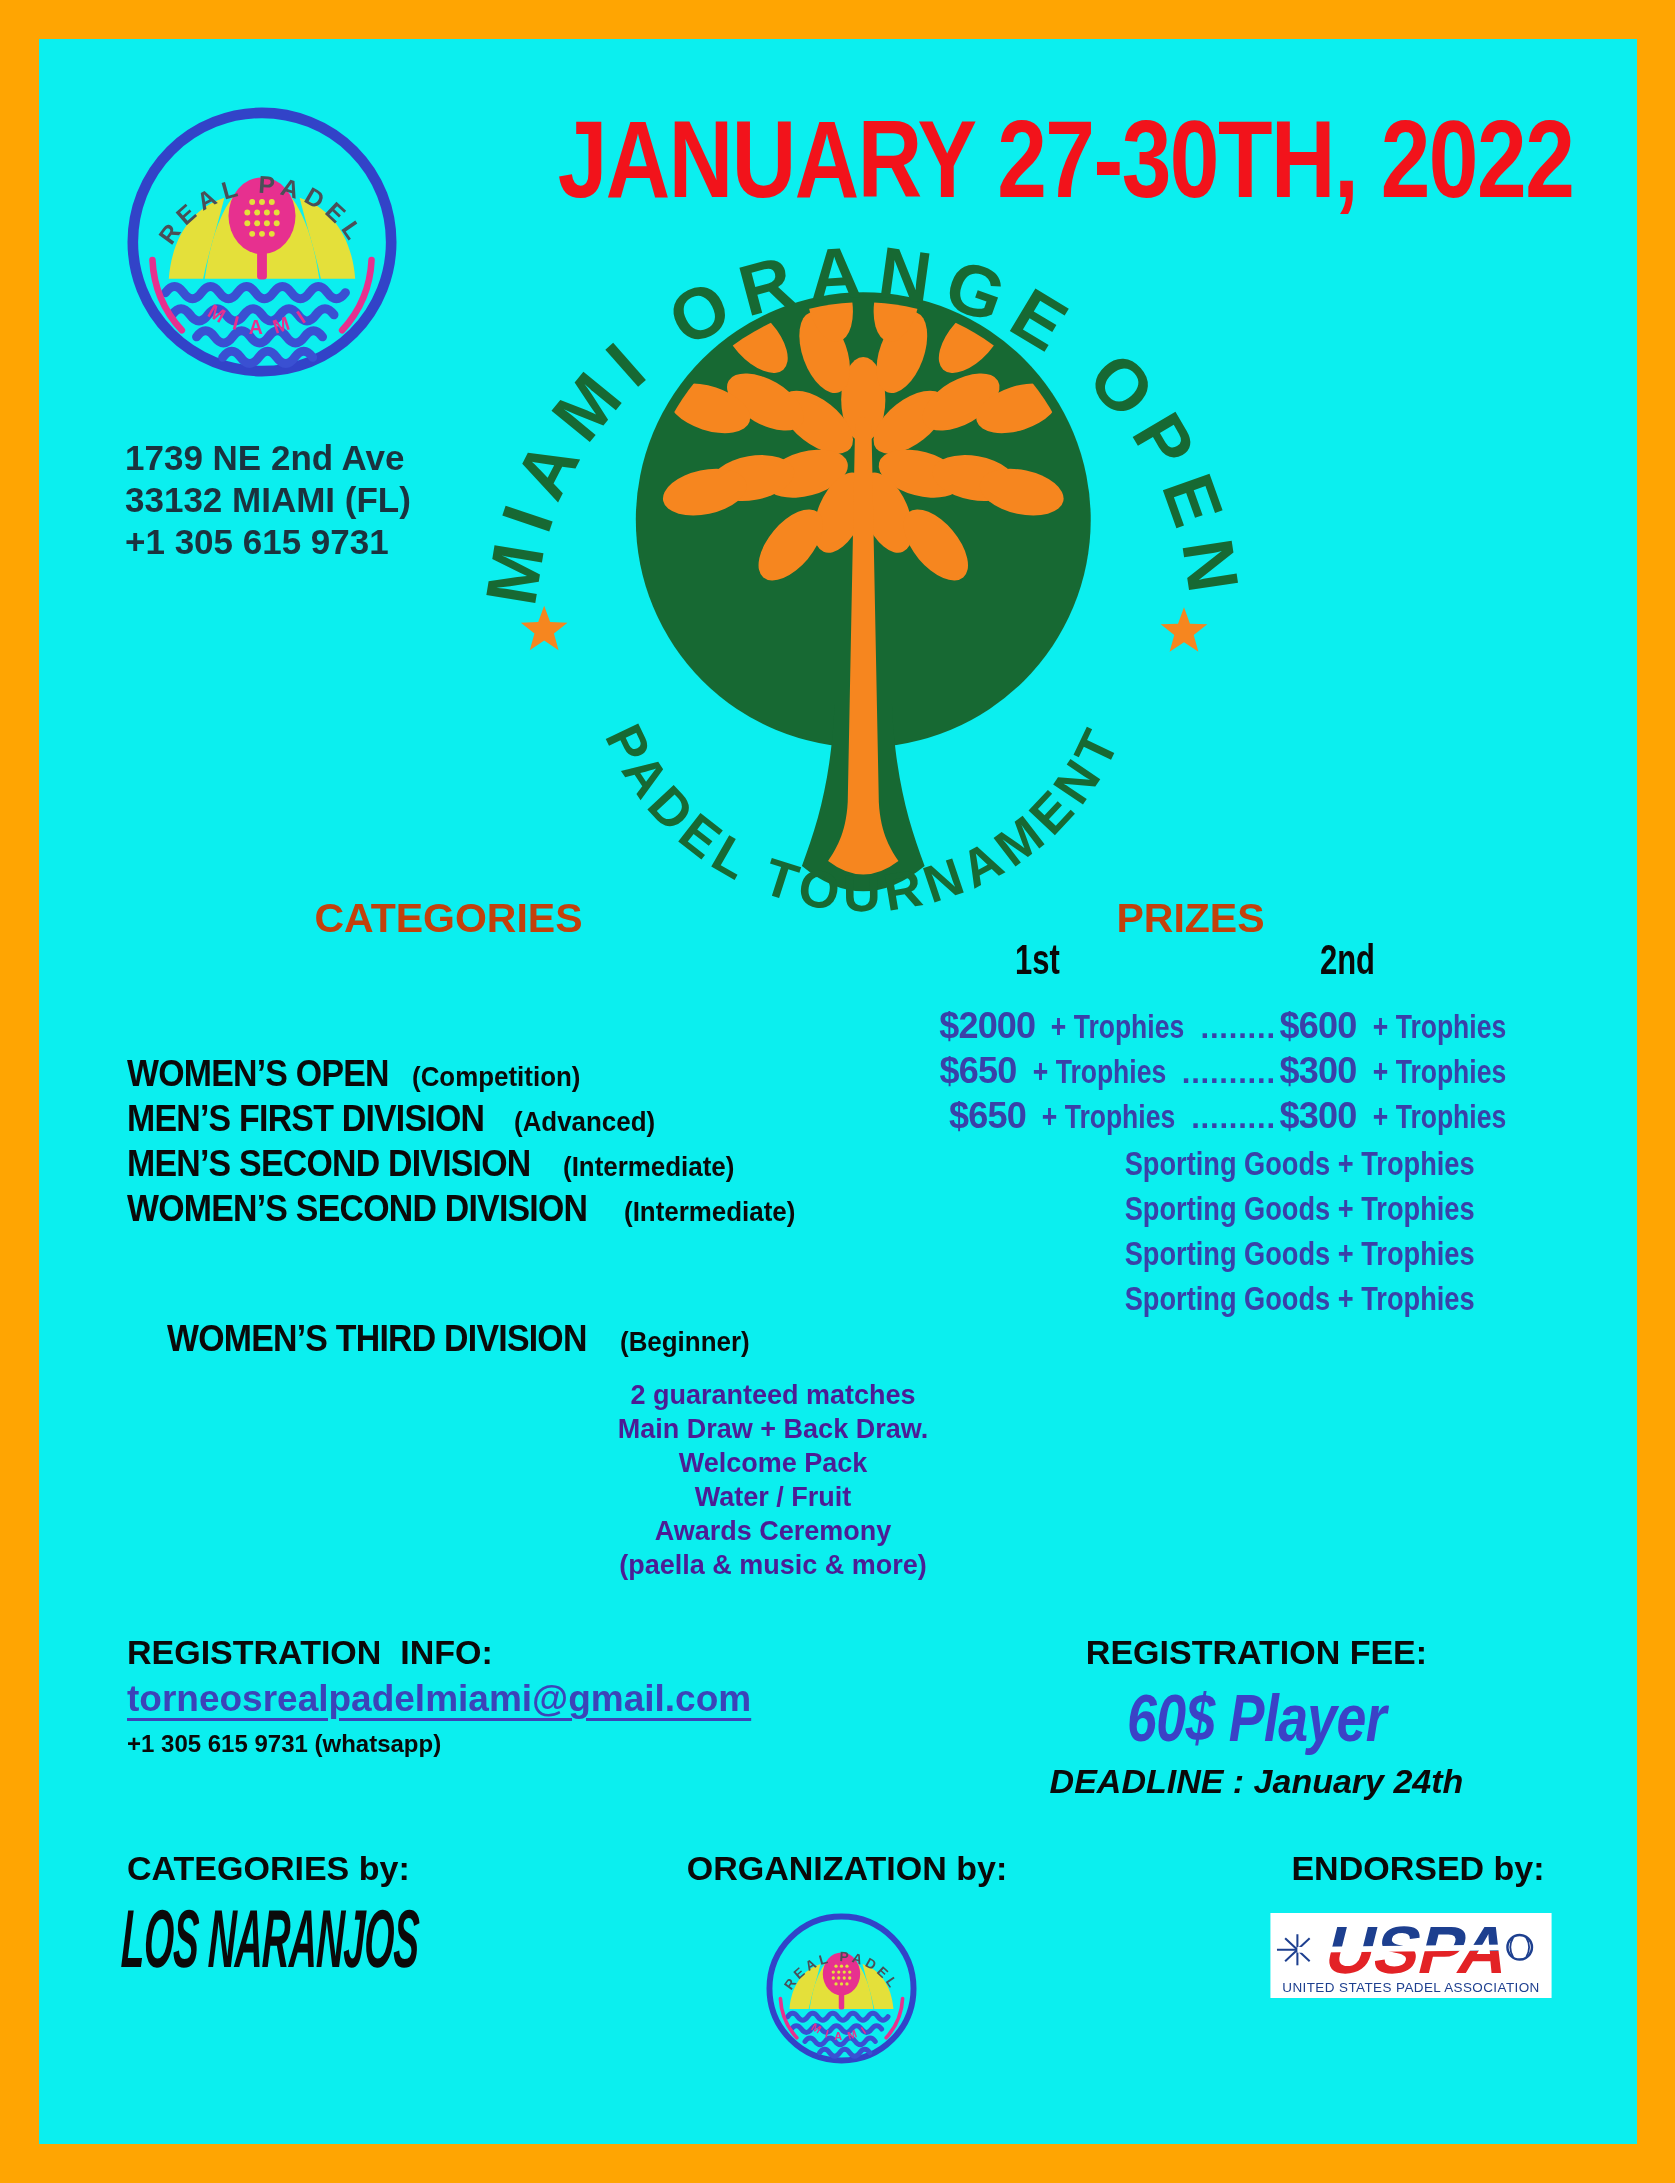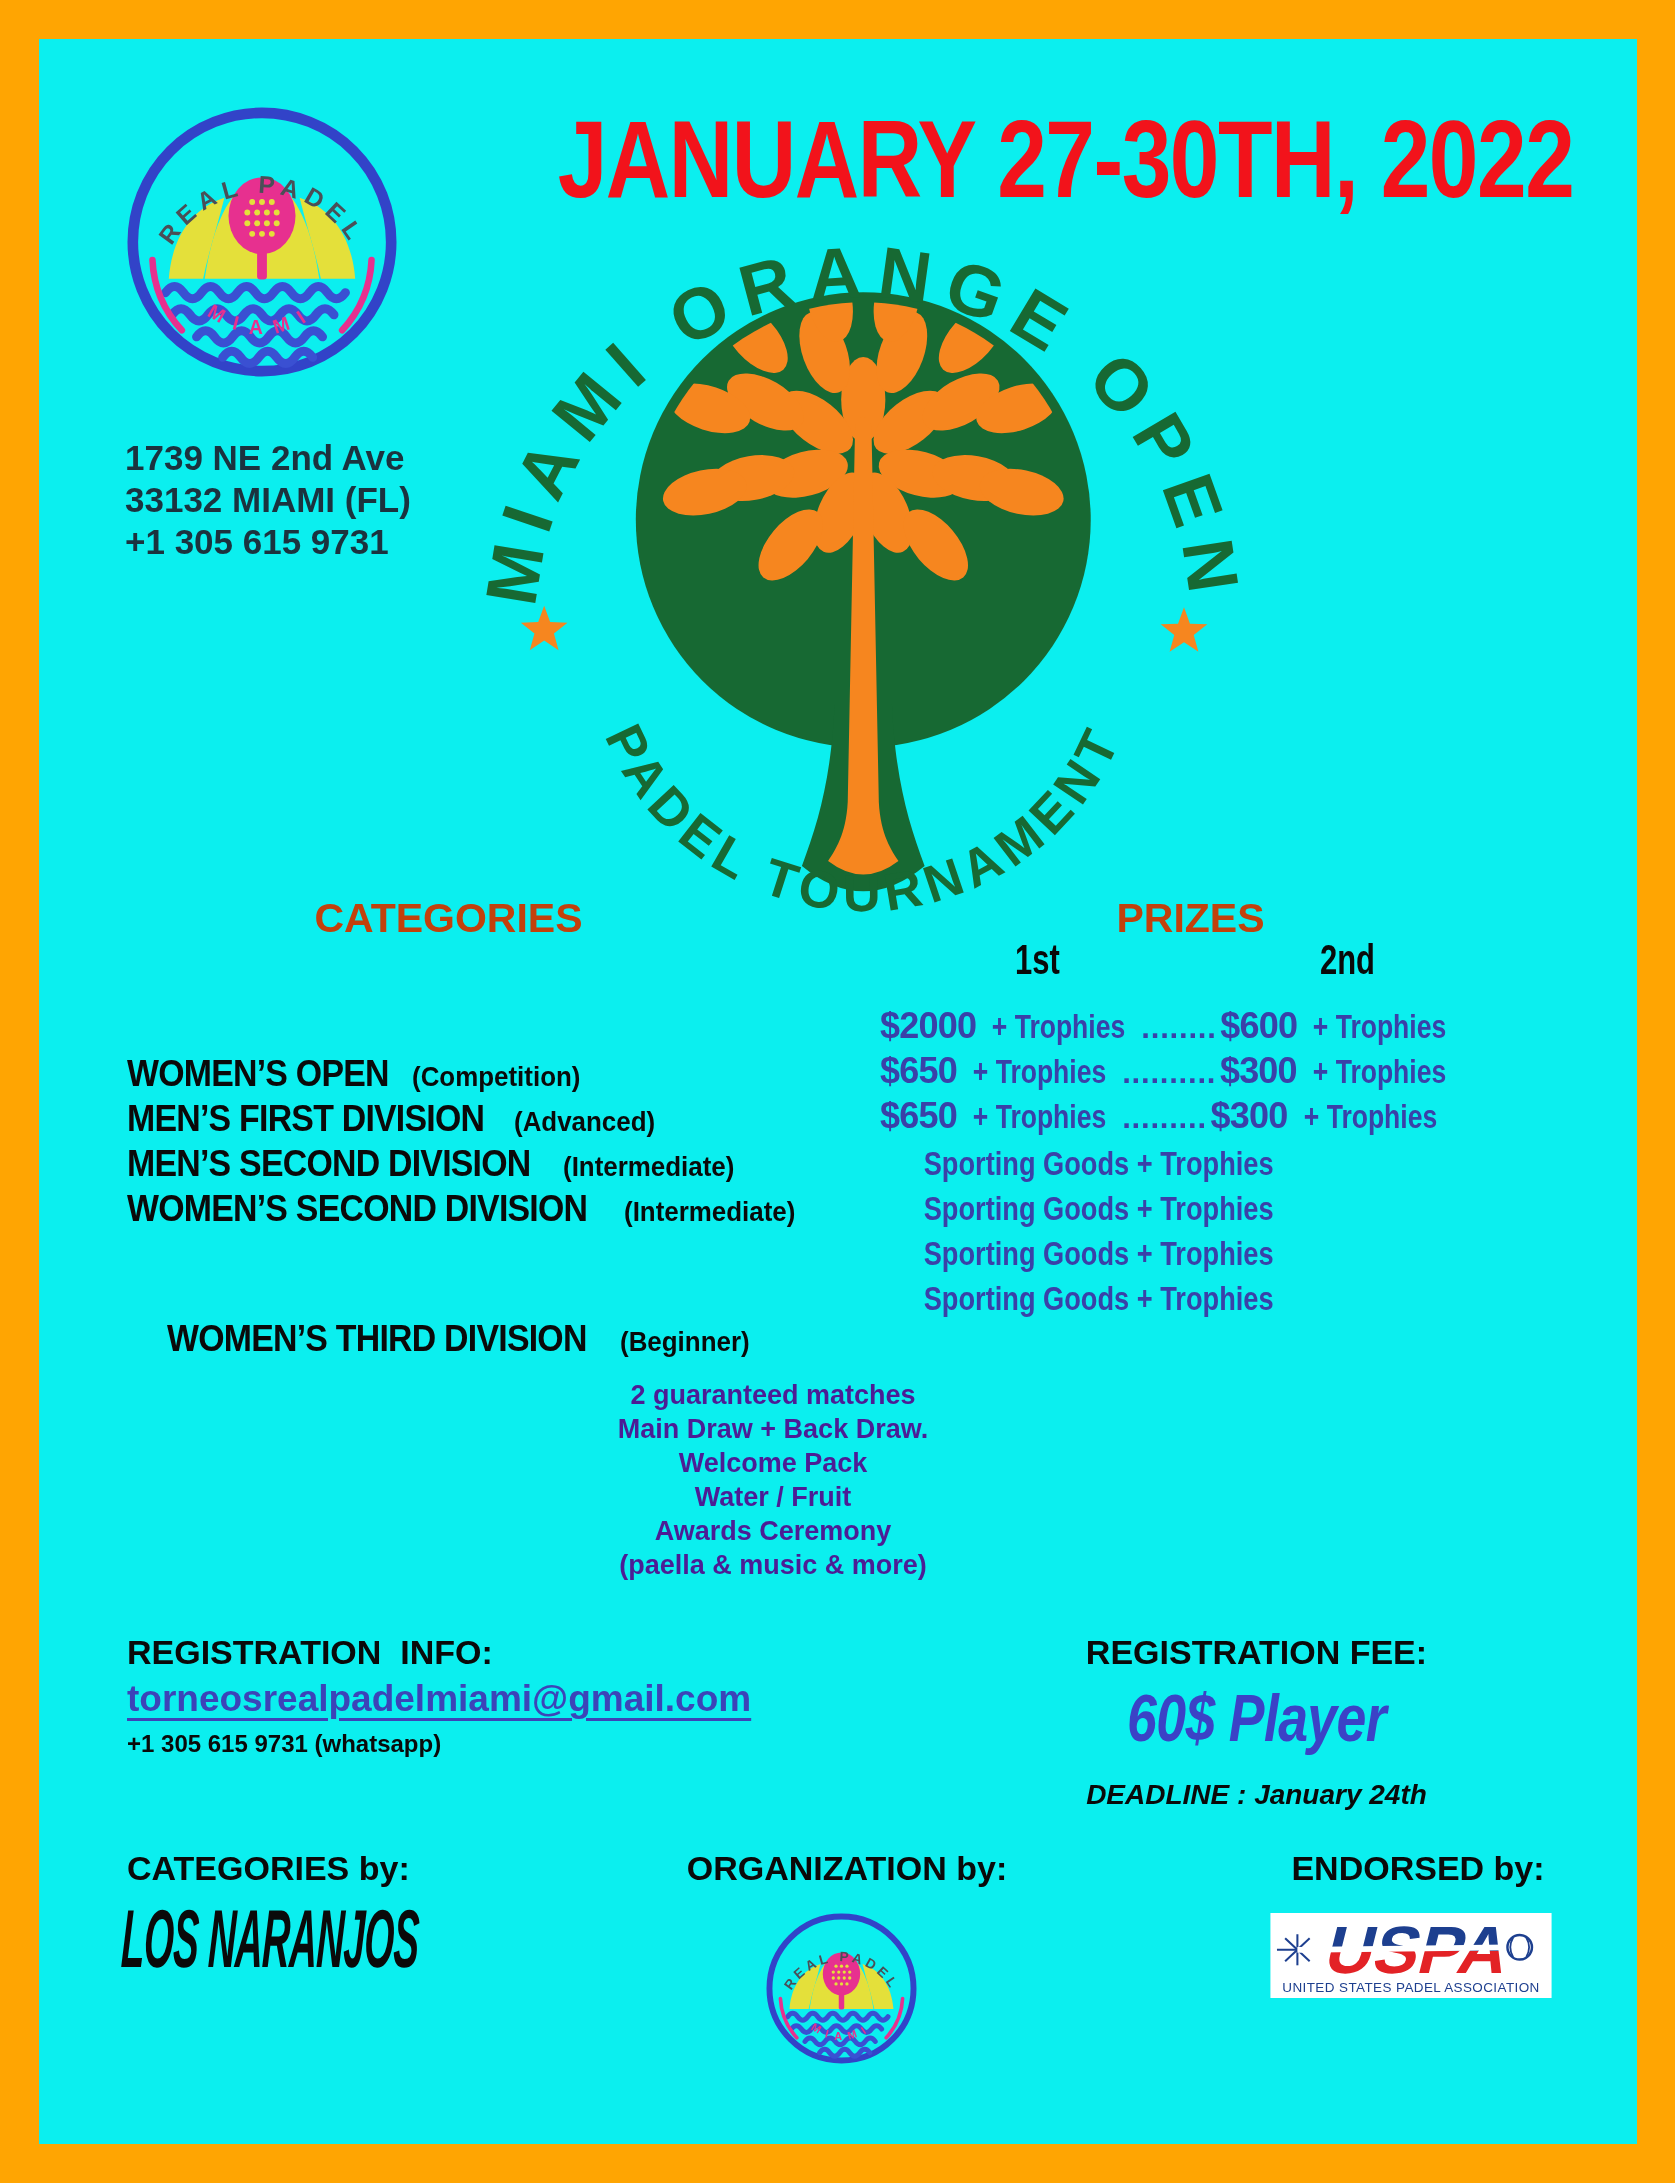--- a/index.html
+++ b/index.html
@@ -30,40 +30,40 @@
     transform:scaleX(.72);transform-origin:center top;}
   .col-1st{left:972px;}
   .col-2nd{left:1282px;}
 
   
   .cat-row{left:127px;height:45px;white-space:nowrap;}
   .cat-name{font-size:36px;font-weight:700;letter-spacing:-0.8px;display:inline-block;transform:scaleX(.94);transform-origin:left center;}
   .cat-level{font-size:27px;font-weight:700;margin-left:3.3px;display:inline-block;transform:scaleX(.96);transform-origin:left center;}
 
   
-  .prize-row{left:880px;width:638px;text-align:left;white-space:nowrap;color:#3A41A8;}
+  .prize-row{left:880px;width:638px;text-align:right;white-space:nowrap;color:#3A41A8;}
   .amt{font-size:36px;font-weight:700;letter-spacing:-0.8px;}
   .troph{display:inline-block;font-size:34px;font-weight:700;transform:scaleX(.78);transform-origin:center center;margin:0 -6.5px;}
   .dots{font-size:31px;font-weight:700;letter-spacing:0.8px;}
   .goods{display:inline-block;font-size:34px;font-weight:700;transform:scaleX(.80);transform-origin:center center;}
 
   
   .perks{left:282px;top:1378px;width:982px;text-align:center;font-size:27px;font-weight:700;line-height:34px;color:#4c1d95;}
 
   
   .reg-heading{left:127px;top:1633px;font-size:34px;font-weight:700;white-space:pre;}
   .reg-email{left:127px;top:1678px;font-size:37px;font-weight:700;color:#3C44B8;
     text-decoration:underline;text-decoration-thickness:2.5px;text-underline-offset:6.5px;}
   .reg-phone{left:127px;top:1730px;font-size:24px;font-weight:700;}
 
   .fee-block{left:970px;top:1633px;width:573px;text-align:center;}
   .fee-heading{font-size:34px;font-weight:700;}
   .fee-amount{margin-top:6.5px;font-size:67px;font-weight:700;font-style:italic;color:#3B42C6;
     transform:scaleX(.80);transform-origin:center top;letter-spacing:-0.8px;}
-  .fee-deadline{margin-top:23px;font-size:28px;font-weight:700;font-style:italic;}
+  .fee-deadline{margin-top:6px;font-size:34px;font-weight:700;font-style:italic;}
 
   
   .foot-label{top:1849px;font-size:34px;font-weight:600;}
   .lab-sponsored{left:127px;}
   .lab-organization{left:622px;width:450px;text-align:center;}
   .lab-endorsed{left:1277px;width:282px;text-align:center;}
   .sponsor-name{left:123px;top:1892px;font-size:82px;font-weight:700;font-style:italic;letter-spacing:-1.6px;
     transform:scaleX(.47) skewX(-4deg);transform-origin:left top;white-space:nowrap;}
 
   svg text{font-family:"Liberation Sans","DejaVu Sans",sans-serif;}

